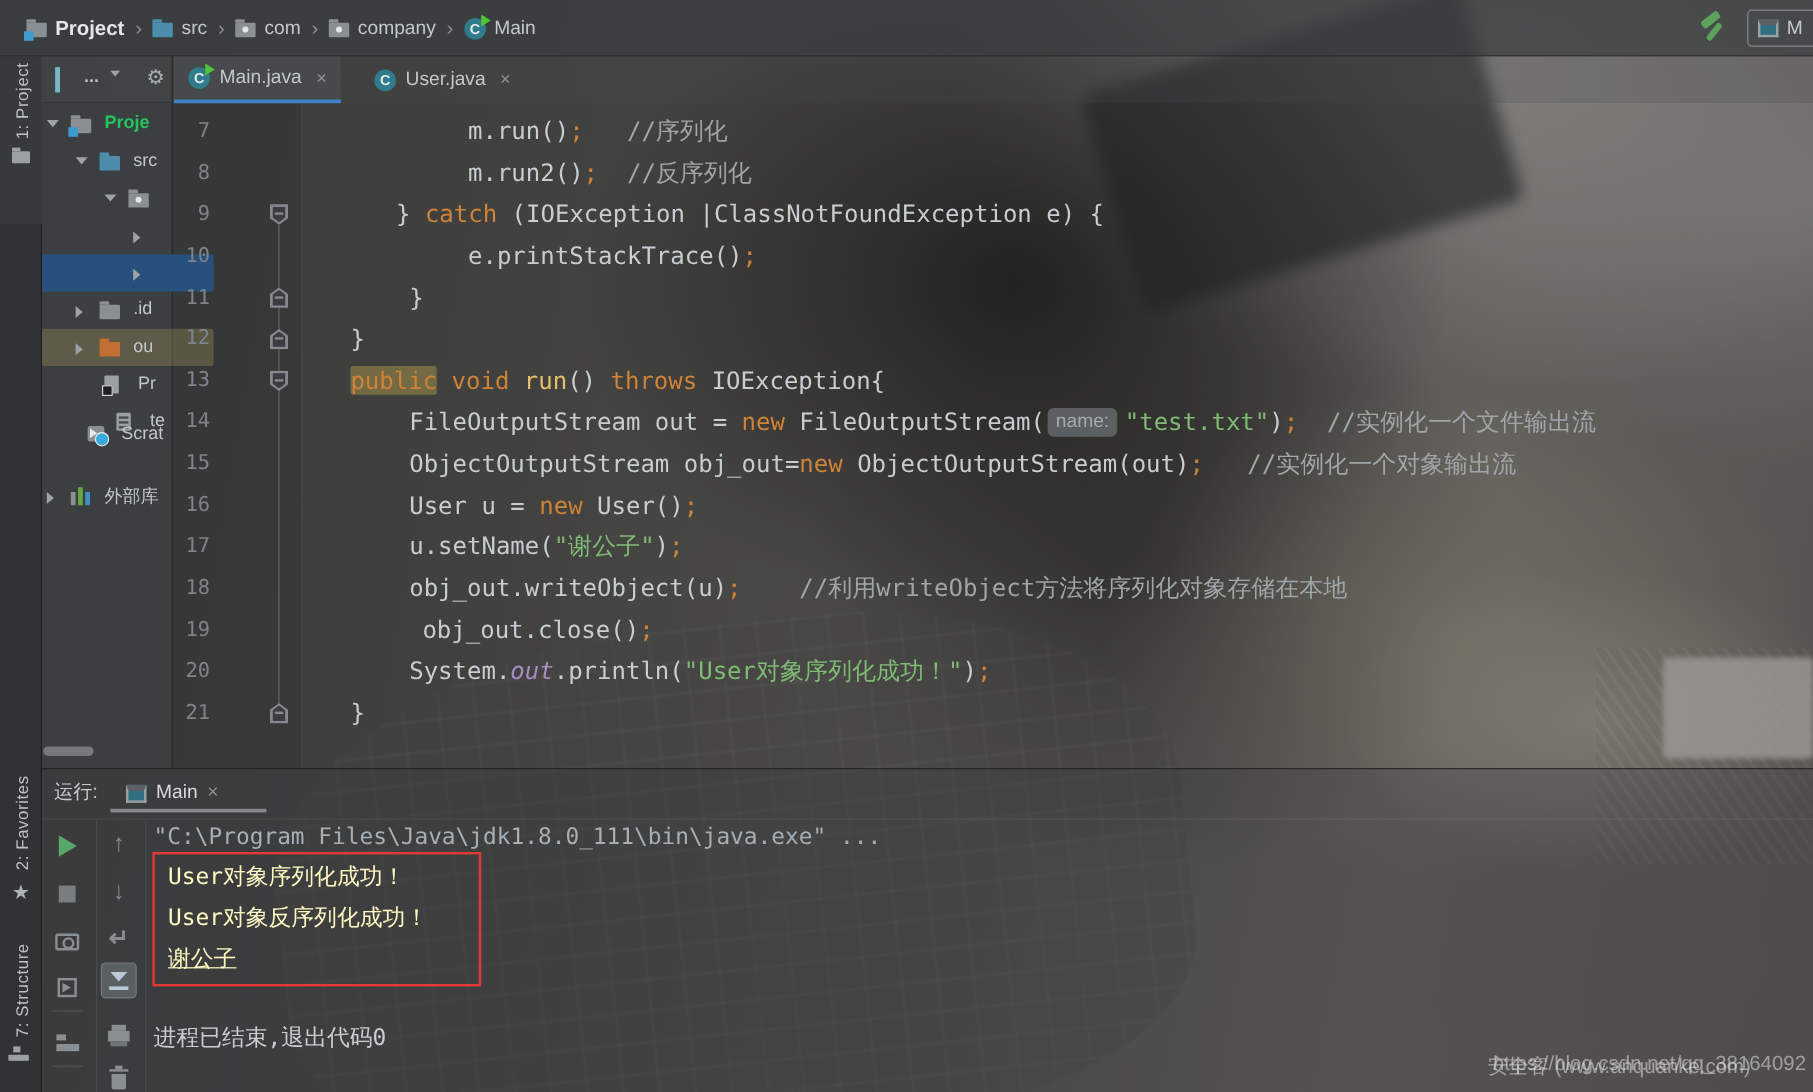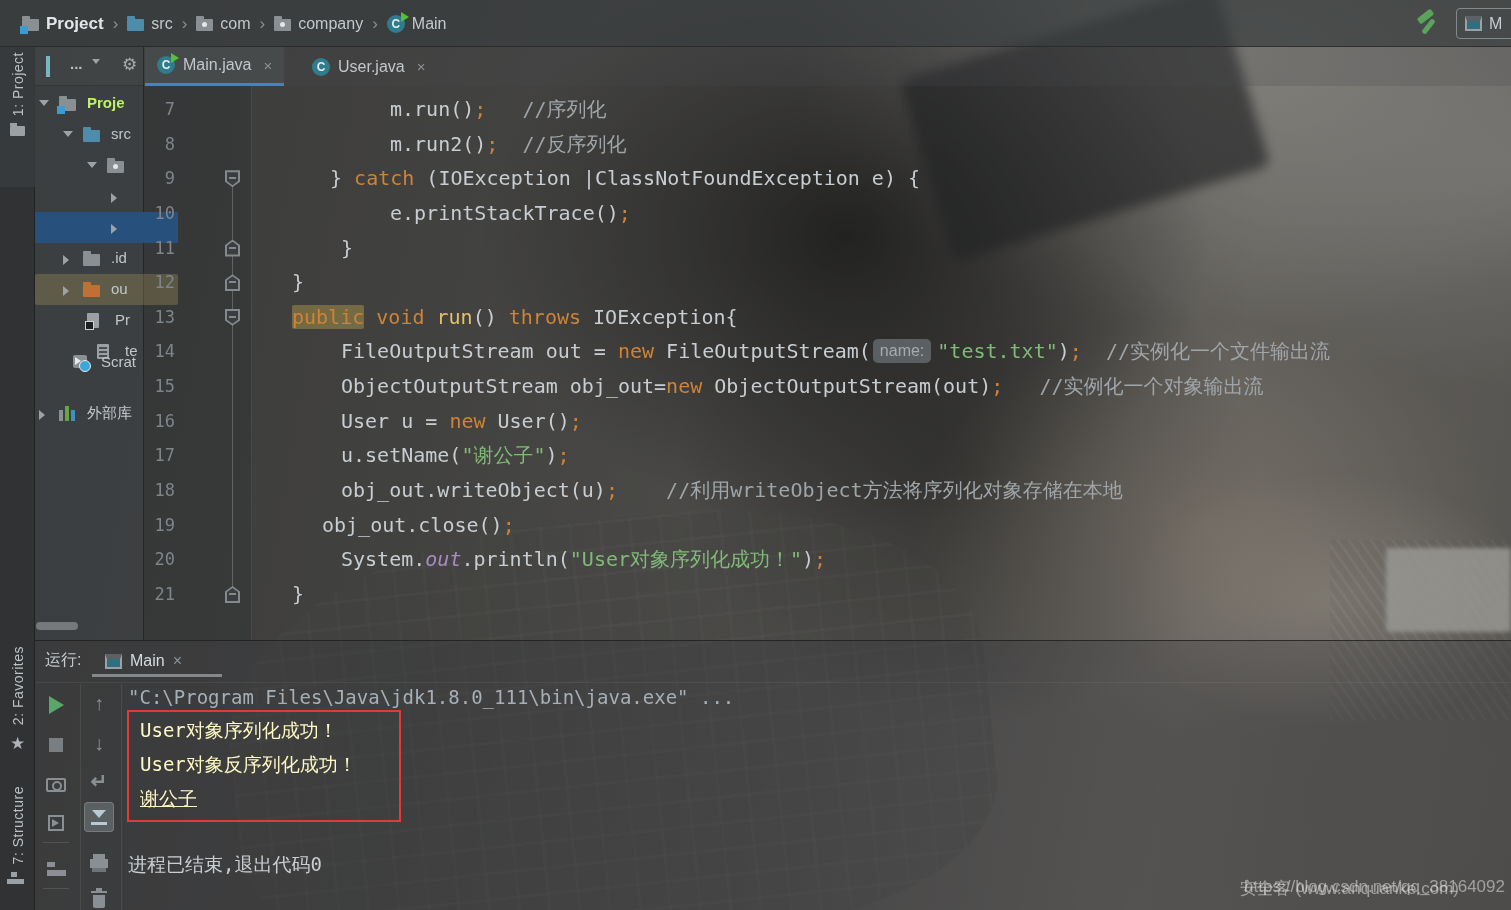--- a/index.html
+++ b/index.html
@@ -88,21 +88,21 @@
   .tab.active{background:rgba(76,81,84,.6);border-bottom:3px solid #3E84C8;}
   .tab .close{color:#8d9296;font-size:15px;margin-left:4px;}
 
   
   .vtab{position:absolute;left:0;width:35px;display:flex;flex-direction:column;align-items:center;color:#BCC1C5;font-size:14px;}
   .vlabel{writing-mode:vertical-rl;transform:rotate(180deg);white-space:nowrap;letter-spacing:.5px;}
 
   
   .trow{position:absolute;left:0;width:143px;height:31px;display:flex;align-items:center;font-size:15px;color:#C2C7CB;}
   .trow .lbl{margin-left:6px;white-space:nowrap;}
-  .trow.bold .lbl{font-weight:700;color:#bef264;}
+  .trow.bold .lbl{font-weight:700;color:#22c55e;}
   .trow.selected{background:#27517C;}
   .trow.hl{background:rgba(182,168,96,.28);}
   .abs{position:absolute;}
 
   
   .code-row{position:absolute;left:0;width:1511px;height:35px;font-family:"DejaVu Sans Mono",monospace;font-size:20px;line-height:35px;white-space:pre;}
   .lnum{position:absolute;left:147px;width:28px;text-align:right;color:#7E848A;font-size:17px;}
   .codetxt{position:absolute;top:0;}
   .d{color:#C8CDD2;} .k{color:#CF8336;} .c{color:#9FA5A9;} .s{color:#7FBB76;} .m{color:#E8BF6A;} .f{color:#A88BC4;font-style:italic;}
   .hl{background:rgba(189,164,74,.42);border-radius:2px;}
@@ -304,21 +304,21 @@
       <div class="code-row" style="top: 161.28px;"><span class="lnum">9</span><span class="fold down" style="top: 9px;"><span class="shape"></span><span class="inner"></span><span class="dash"></span></span><span class="codetxt" style="left: 330px;"><span class="d">} </span><span class="k">catch</span><span class="d"> (IOException |ClassNotFoundException e) {</span></span></div>
       <div class="code-row" style="top: 195.92px;"><span class="lnum">10</span><span class="codetxt" style="left: 390px;"><span class="d">e.printStackTrace()</span><span class="k">;</span></span></div>
       <div class="code-row" style="top: 230.56px;"><span class="lnum">11</span><span class="fold up" style="top: 9px;"><span class="shape"></span><span class="inner"></span><span class="dash"></span></span><span class="codetxt" style="left: 341px;"><span class="d">}</span></span></div>
       <div class="code-row" style="top: 265.2px; padding-left: 42px;"><span class="lnum">12</span><span class="fold up" style="top: 9px;"><span class="shape"></span><span class="inner"></span><span class="dash"></span></span><span class="codetxt" style="left: 292px;"><span class="d">}</span></span></div>
       <div class="code-row" style="top: 299.84px;"><span class="lnum">13</span><span class="fold down" style="top: 9px;"><span class="shape"></span><span class="inner"></span><span class="dash"></span></span><span class="codetxt" style="left: 292px;"><span class="k hl">public</span><span class="d"> </span><span class="k">void</span><span class="d"> </span><span class="m">run</span><span class="d">() </span><span class="k">throws</span><span class="d"> IOException{</span></span></div>
       <div class="code-row" style="top: 334.48px;"><span class="lnum">14</span><span class="codetxt" style="left: 341px;"><span class="d">FileOutputStream out = </span><span class="k">new</span><span class="d"> FileOutputStream(</span><span class="hint">name:</span><span class="s">"test.txt"</span><span class="d">)</span><span class="k">;</span><span class="c">  //实例化一个文件输出流</span></span></div>
       <div class="code-row" style="top: 369.12px;"><span class="lnum">15</span><span class="codetxt" style="left: 341px;"><span class="d">ObjectOutputStream obj_out=</span><span class="k">new</span><span class="d"> ObjectOutputStream(out)</span><span class="k">;</span><span class="c">   //实例化一个对象输出流</span></span></div>
       <div class="code-row" style="top: 403.76px;"><span class="lnum">16</span><span class="codetxt" style="left: 341px;"><span class="d">User u = </span><span class="k">new</span><span class="d"> User()</span><span class="k">;</span></span></div>
       <div class="code-row" style="top: 438.4px;"><span class="lnum">17</span><span class="codetxt" style="left: 341px;"><span class="d">u.setName(</span><span class="s">"谢公子"</span><span class="d">)</span><span class="k">;</span></span></div>
       <div class="code-row" style="top: 473.04px;"><span class="lnum">18</span><span class="codetxt" style="left: 341px;"><span class="d">obj_out.writeObject(u)</span><span class="k">;</span><span class="c">    //利用writeObject方法将序列化对象存储在本地</span></span></div>
-      <div class="code-row" style="top: 507.68px;"><span class="lnum">19</span><span class="codetxt" style="left: 322px;"><span class="d">obj_out.close()</span><span class="k">;</span></span></div>
+      <div class="code-row" style="top: 507.68px;"><span class="lnum">19</span><span class="codetxt" style="left: 352px;"><span class="d">obj_out.close()</span><span class="k">;</span></span></div>
       <div class="code-row" style="top: 542.32px;"><span class="lnum">20</span><span class="codetxt" style="left: 341px;"><span class="d">System.</span><span class="f">out</span><span class="d">.println(</span><span class="s">"User对象序列化成功！"</span><span class="d">)</span><span class="k">;</span></span></div>
       <div class="code-row" style="top: 576.96px;"><span class="lnum">21</span><span class="fold up" style="top: 9px;"><span class="shape"></span><span class="inner"></span><span class="dash"></span></span><span class="codetxt" style="left: 292px;"><span class="d">}</span></span></div>
     </div>
 
   <div class="run-label">运行:</div>
   <div class="run-tab">
     <span class="console-win"></span>
     <span>Main</span>
     <span class="close" style="color:#8d9296;">×</span>
   </div>

